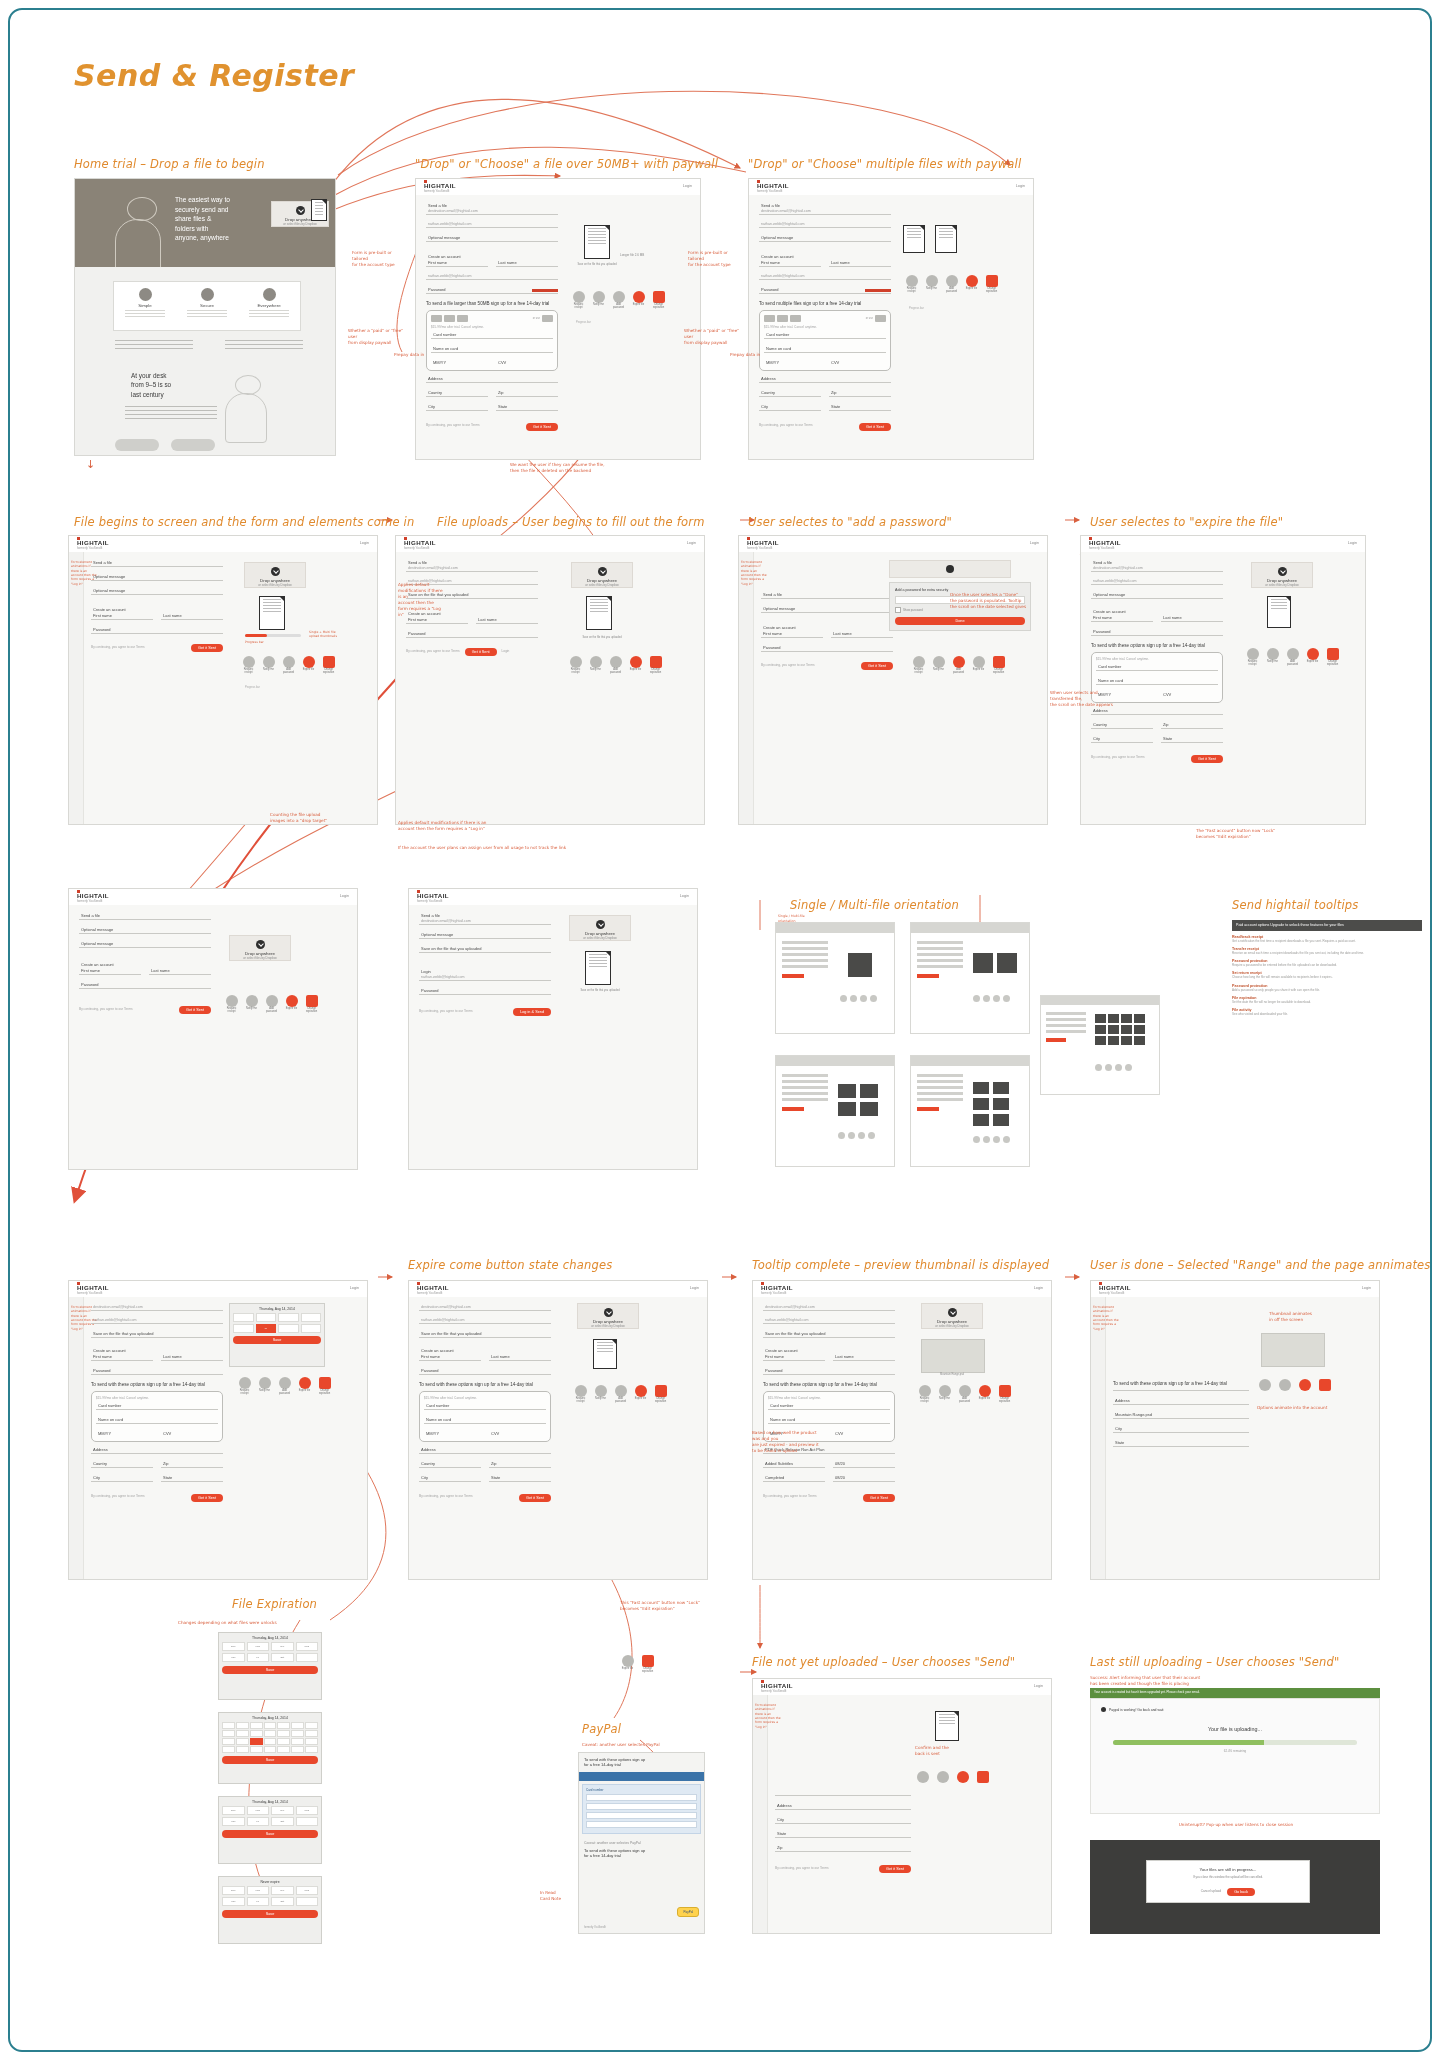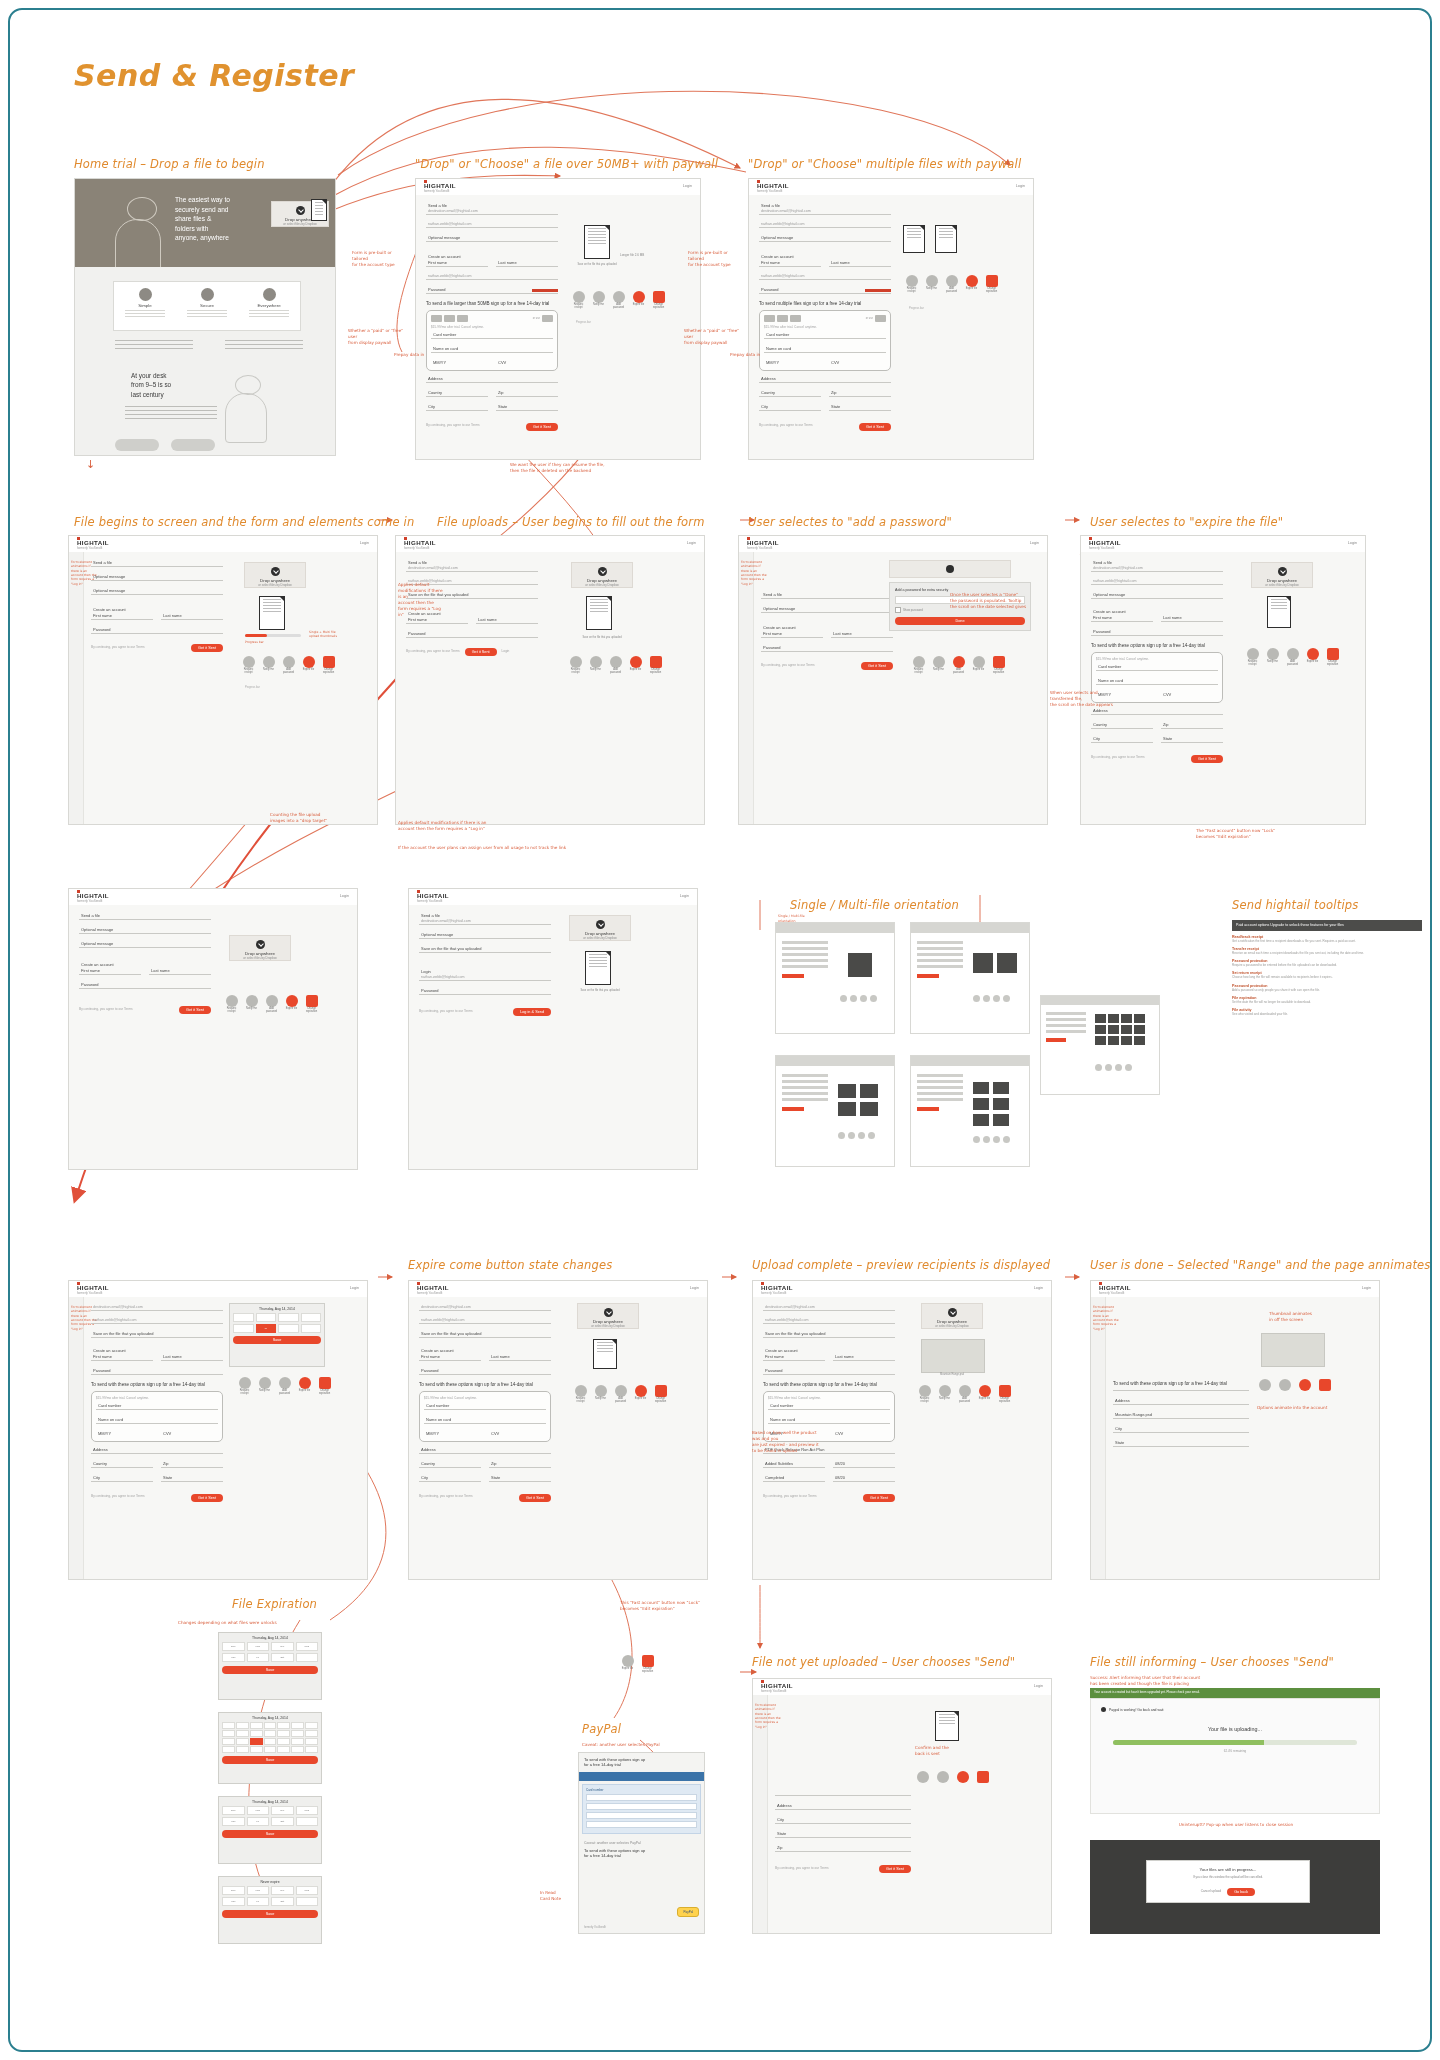--- a/index.html
+++ b/index.html
@@ -1175,21 +1175,21 @@
       <span>Set the date the file will no longer be available to download.</span>
     </div>
   <div class="row">
       <b>File activity</b>
       <span>See who visited and downloaded your file.</span>
     </div>
 </div>
 
 <div class="sec-label hand" style="left:74px;top:1286px">User selectes a date</div>
 <div class="sec-label hand" style="left:408px;top:1258px">Expire come button state changes</div>
-<div class="sec-label hand" style="left:752px;top:1258px">Upload complete – preview recipients is displayed</div>
+<div class="sec-label hand" style="left:752px;top:1258px">Tooltip complete – preview thumbnail is displayed</div>
 <div class="sec-label hand" style="left:1090px;top:1258px">User is done – Selected "Range" and the page annimates</div>
 
 <div class="wf" style="left:68px;top:1280px;width:300px;height:300px">
   <div class="topbar">
     <div class="logo"><span class="bar"></span><span>HIGHTAIL</span><span class="tag">formerly YouSendIt</span></div>
     <div class="login">Login</div>
   </div>
   <div class="panel">
     <div style="position:absolute;left:0;top:0;width:14px;bottom:0;background:#f2f2f0;border-right:1px solid #e4e4e0"></div>
     <div class="note" style="left:2px;top:8px;width:26px;font-size:3px">Form element animations if there is an
@@ -1741,21 +1741,21 @@
           <div class="lb"></div>
         </div>
       <div class="opt">
           <div class="cir sq"></div>
           <div class="lb"></div>
         </div>
     </div>
   </div>
 </div>
 
-<div class="sec-label hand" style="left:1090px;top:1655px">File still informing – User chooses "Send"</div>
+<div class="sec-label hand" style="left:1090px;top:1655px">Last still uploading – User chooses "Send"</div>
 <div class="note" style="left:1090px;top:1675px;width:280px">Success: Alert informing that user that their account
 has been created and though the file is placing</div>
 
 <div class="wf" style="left:1090px;top:1688px;width:290px;height:246px;background:#fff;border:none">
   <div class="green" style="position:absolute;left:0;top:0;right:0;height:10px">
     <div style="font-size:3px;color:#fff;padding:2px 4px">Your account is created but hasn't been upgraded yet. Please check your email.</div>
   </div>
   <div style="position:absolute;left:0;top:10px;right:0;height:116px;background:#fafafa;border:1px solid #e2e2de;box-sizing:border-box">
     <div style="display:flex;align-items:center;gap:3px;margin:8px 0 0 10px">
       <div style="width:5px;height:5px;border-radius:50%;background:#333"></div>

